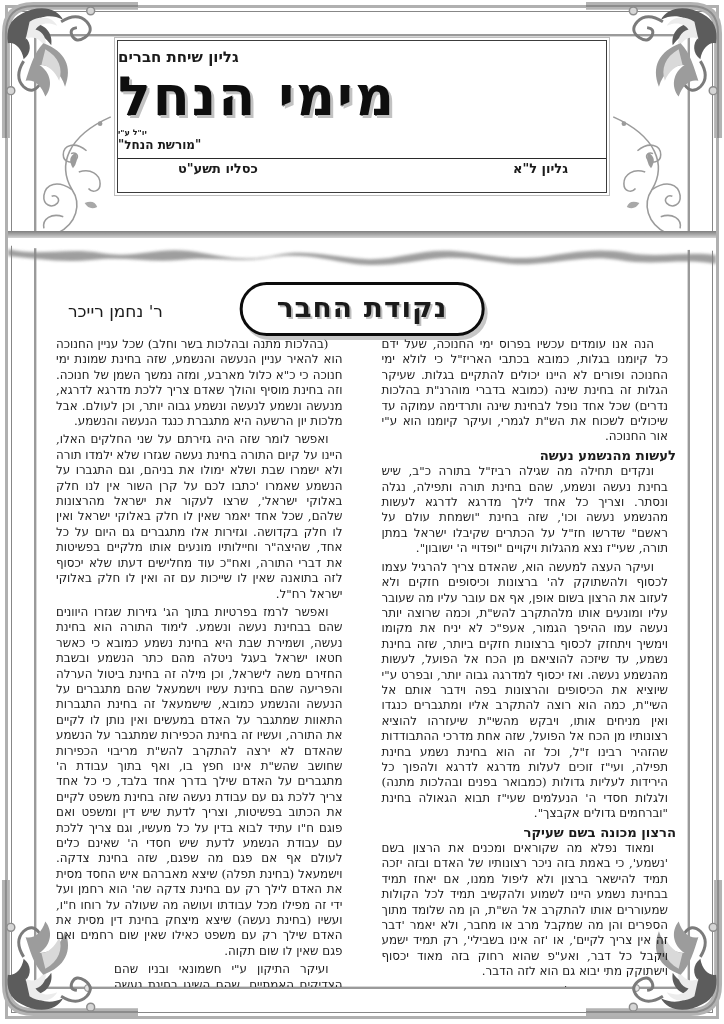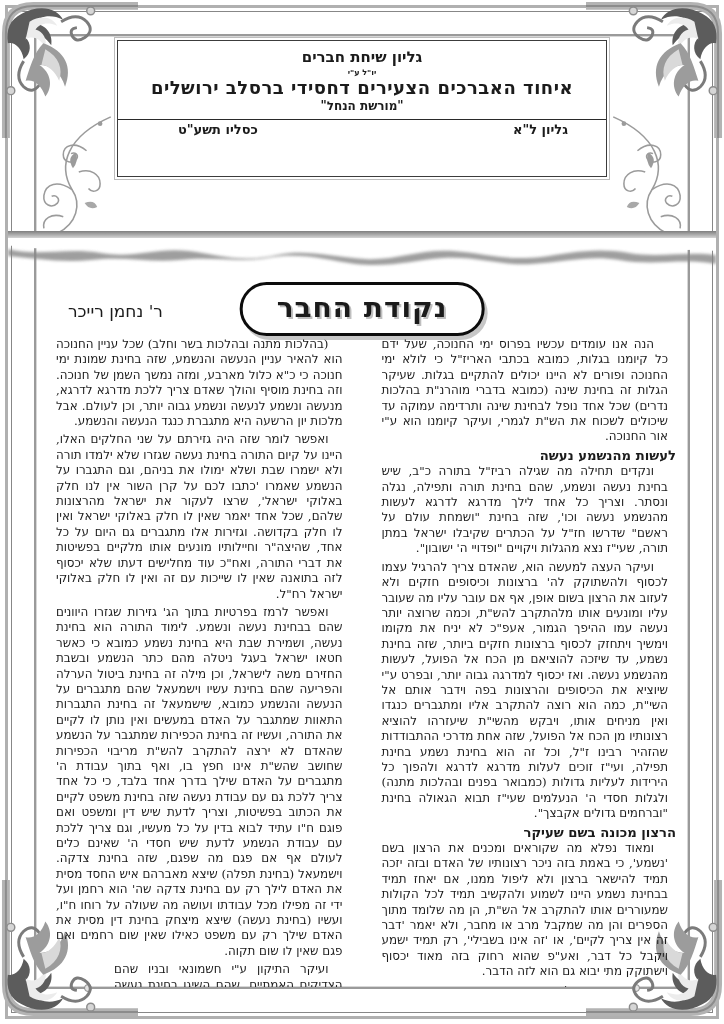--- a/index.html
+++ b/index.html
@@ -13,23 +13,23 @@
   .frame-inner { position:absolute; left:34px; right:34px; top:34px; bottom:35px; border:2px solid #9a9a9a; box-shadow:0 0 0 1px #d7d7d7 inset; pointer-events:none; }
   .frame-ball { position:absolute; width:8px; height:8px; border-radius:50%; background:#e3e3e3; border:1.5px solid #8b8b8b; }
   
   .corner { position:absolute; width:138px; height:138px; }
   .corner.tl { left:0; top:0; }
   .corner.tr { right:0; top:0; transform:scaleX(-1); }
   .corner.bl { left:0; bottom:6px; transform:scaleY(-1); }
   .corner.br { right:0; bottom:6px; transform:scale(-1,-1); }
   
   .header-box {
-    position:absolute; left:117px; right:117px; top:40px; height:137px;
+    position:absolute; left:117px; right:117px; top:40px; height:153px;
     border:1px solid #3c3c3c; outline:1px solid #bdbdbd; outline-offset:2px;
-    background:#fff; text-align:center; padding-top:7px;
+    background:#fff; padding-top:7px;
   }
   .tagline { font-size:15px; font-weight:bold; }
   .main-title { font-size:54px; font-weight:bold; line-height:1.12; letter-spacing:2px; color:#0e0e0e;
     text-shadow:3px 3px 0 #c2c2c2, 1px 1px 0 #7a7a7a; }
   .pubby { font-size:8px; font-weight:bold; margin-top:1px; }
   .subtitle { font-size:18px; font-weight:bold; letter-spacing:.5px; }
   .motto { font-size:12px; font-weight:bold; margin-top:1px; }
   .issue-row {
     direction:rtl; display:flex; justify-content:space-between;
     margin-top:6px; border-top:1.5px solid #2a2a2a;
@@ -140,22 +140,22 @@
       <path d="M52,62 C64,58 74,64 74,74 C74,82 66,84 62,79"></path>
       <path d="M36,108 C24,104 14,110 16,120"></path>
     </g>
     <path d="M46,58 q-7,-11 3,-16 q3,9 -3,16" fill="#9b9b9b"></path>
     <path d="M58,94 q10,-4 13,4 q-8,4 -13,-4" fill="#a8a8a8"></path>
     <circle cx="74" cy="12" r="2.4" fill="#9b9b9b"></circle>
   </svg>
 
   <div class="header-box">
     <div class="tagline">גליון שיחת חברים</div>
+    <div class="main-title">מימי הנחל</div>
     <div class="pubby">יו"ל ע"י</div>
-    <div class="subtitle">איחוד האברכים הצעירים דחסידי ברסלב ירושלים</div>
     <div class="motto">"מורשת הנחל"</div>
     <div class="issue-row">
       <span>גליון ל"א</span>
       <span>כסליו תשע"ט</span>
     </div>
   </div>
 
   <div class="torn">
     <svg viewBox="0 0 724 46" preserveAspectRatio="none">
       <defs>

